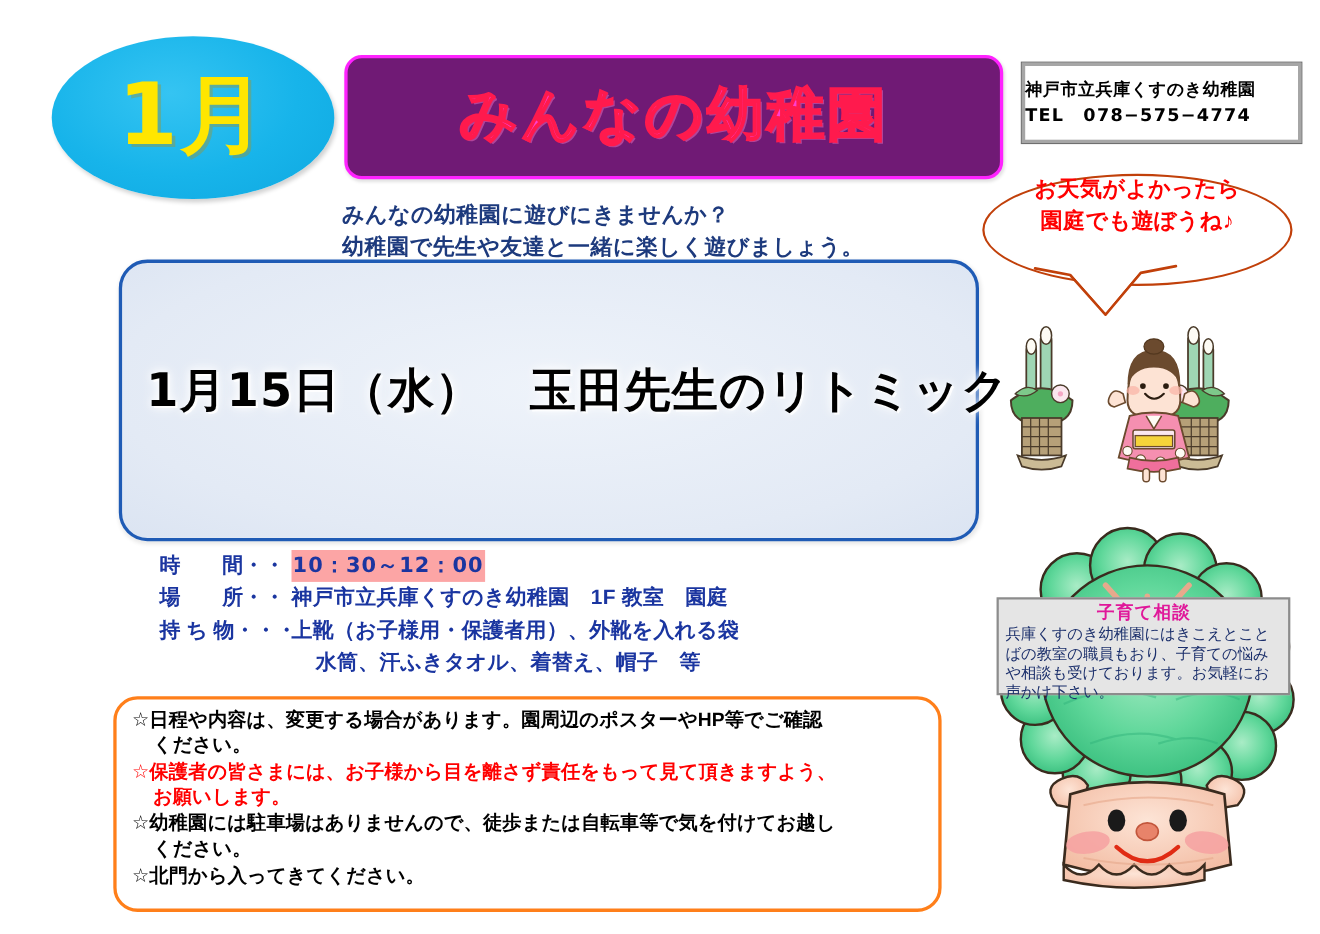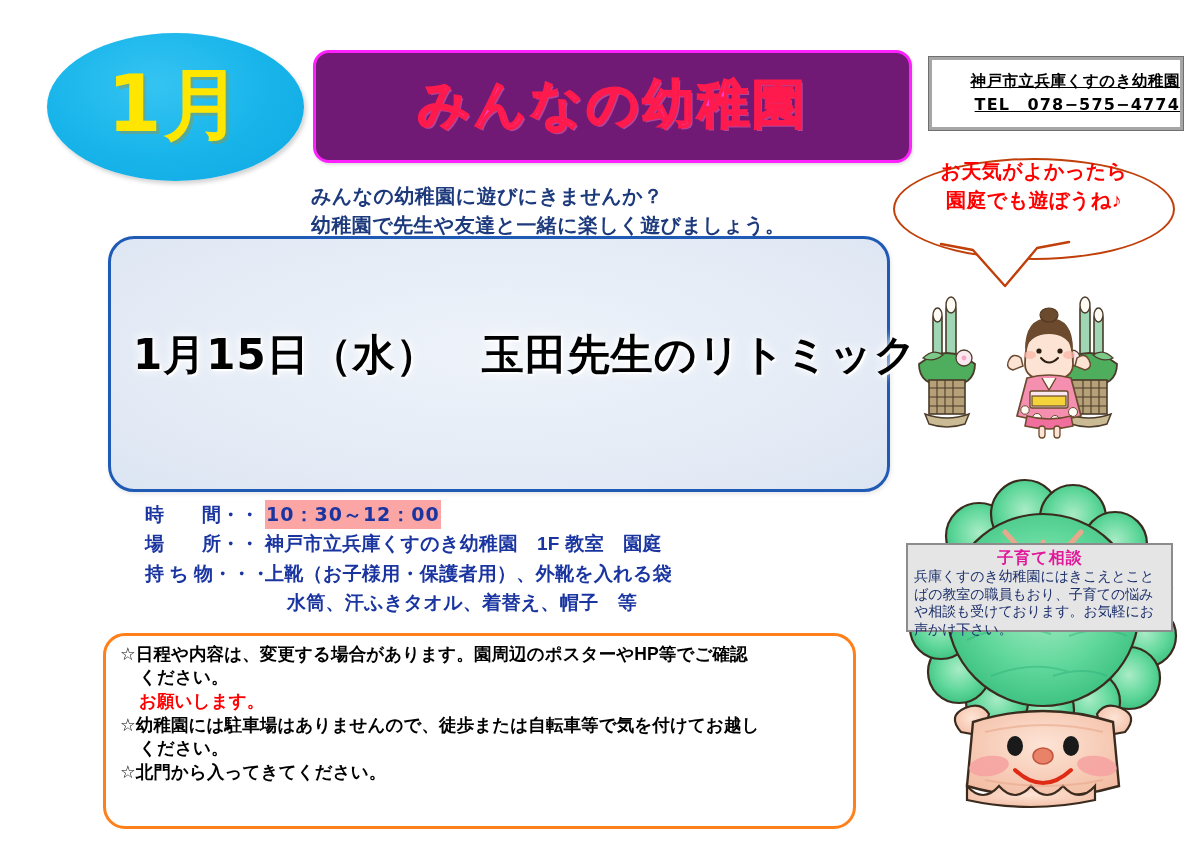--- a/index.html
+++ b/index.html
@@ -44,24 +44,23 @@
     font-family:"DejaVu Sans","Liberation Sans",sans-serif;
     transform:translateY(-2px);
   }
 
   
   #contact-box{
     position:absolute;left:929px;top:57px;width:248px;height:67px;
     background:#ffffff;
     border:3px solid #a6a6a6;
     outline:1px solid #6f6f6f;
-    display:flex;flex-direction:column;align-items:flex-end;justify-content:center;
+    display:flex;flex-direction:column;align-items:flex-start;justify-content:center;
     gap:3px;
     color:#000000;
-    text-decoration:underline;
   }
   #contact-box .line1{font-size:15.5px;font-weight:bold;letter-spacing:.5px;}
   #contact-box .line2{font-size:16px;font-weight:bold;letter-spacing:1.2px;
     font-family:"DejaVu Sans","Liberation Sans",sans-serif;}
 
   
   #intro-text{
     position:absolute;left:311px;top:170px;width:600px;
     font-size:20px;font-weight:bold;line-height:1.45;color:#1d3a7d;
     letter-spacing:.4px;
@@ -196,20 +195,21 @@
     </div>
     <div class="cont">水筒、汗ふきタオル、着替え、帽子　等</div>
   </div>
 
   <div id="notes-box">
     <p class="note black">
       <span>☆日程や内容は、変更する場合があります。園周辺のポスターやHP等でご確認</span>
       <span class="cont">ください。</span>
     </p>
     <p class="note red">
+      <span>☆保護者の皆さまには、お子様から目を離さず責任をもって見て頂きますよう、</span>
       <span class="cont">お願いします。</span>
     </p>
     <p class="note black">
       <span>☆幼稚園には駐車場はありませんので、徒歩または自転車等で気を付けてお越し</span>
       <span class="cont">ください。</span>
     </p>
     <p class="note black">
       <span>☆北門から入ってきてください。</span>
     </p>
   </div>

